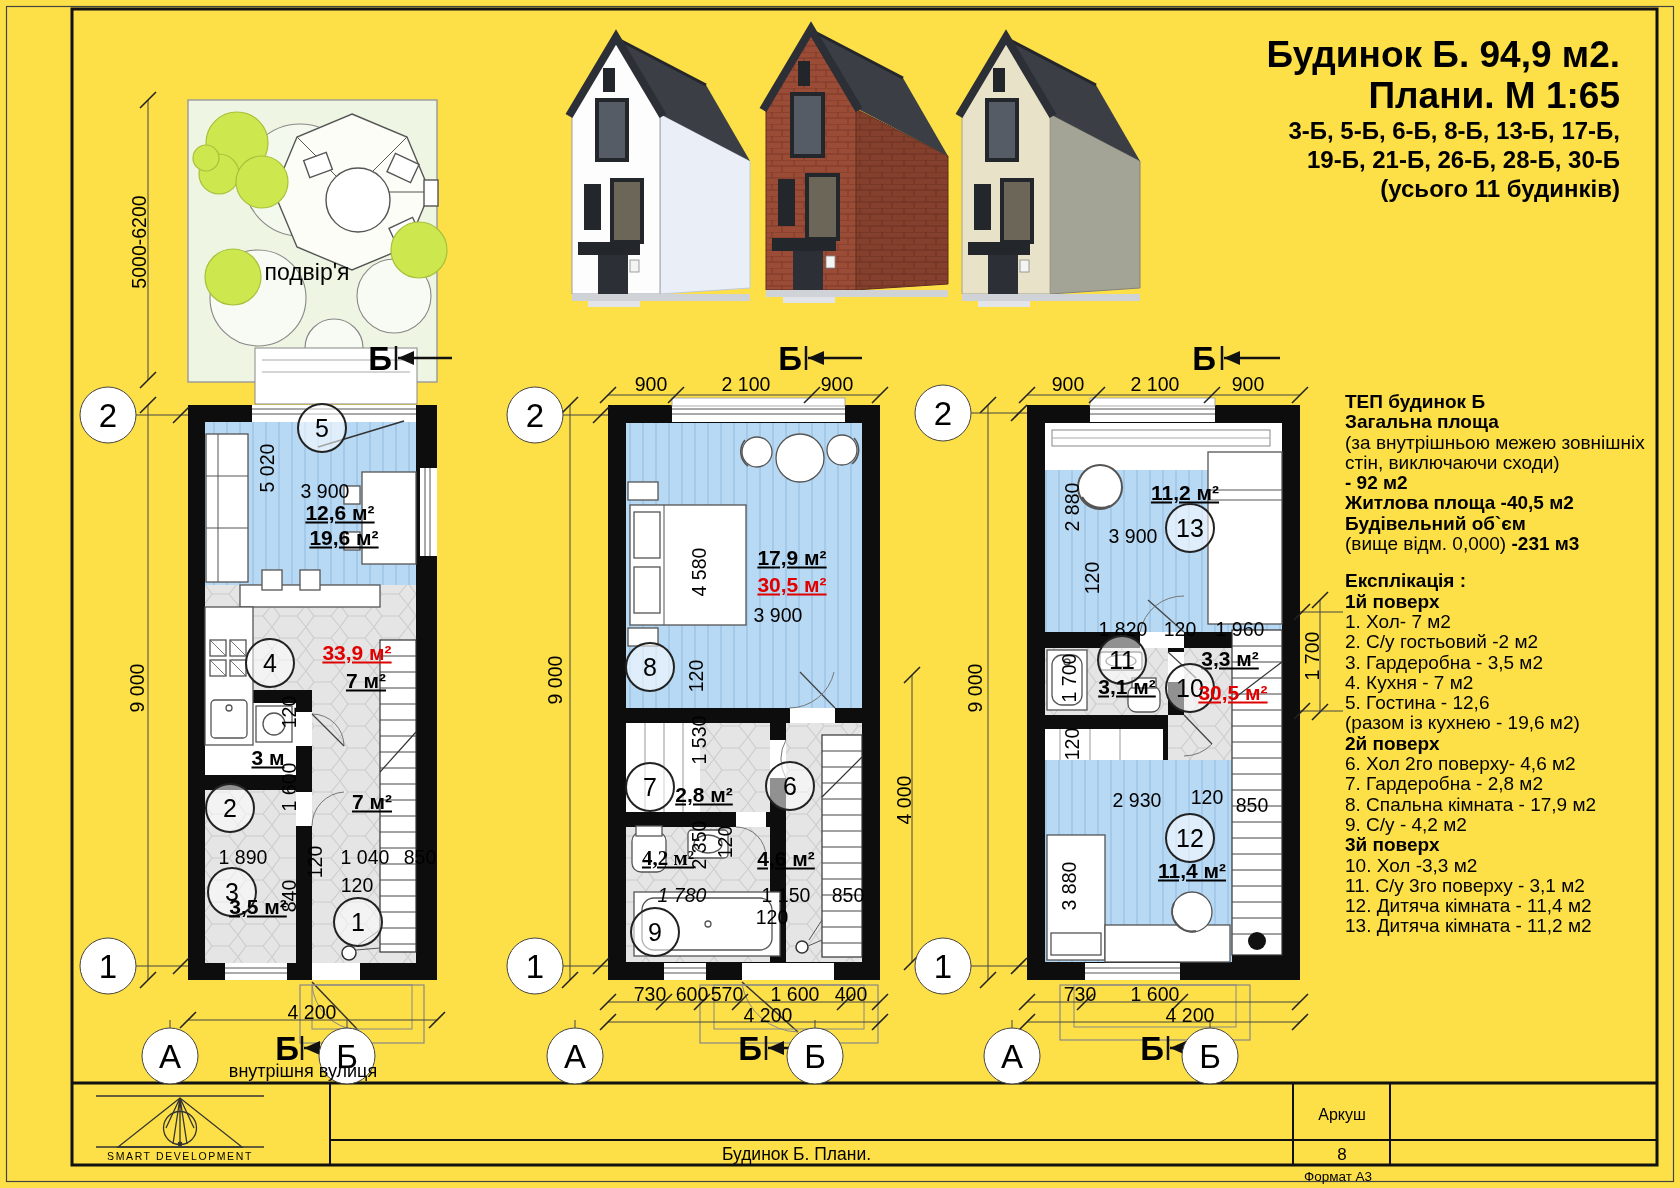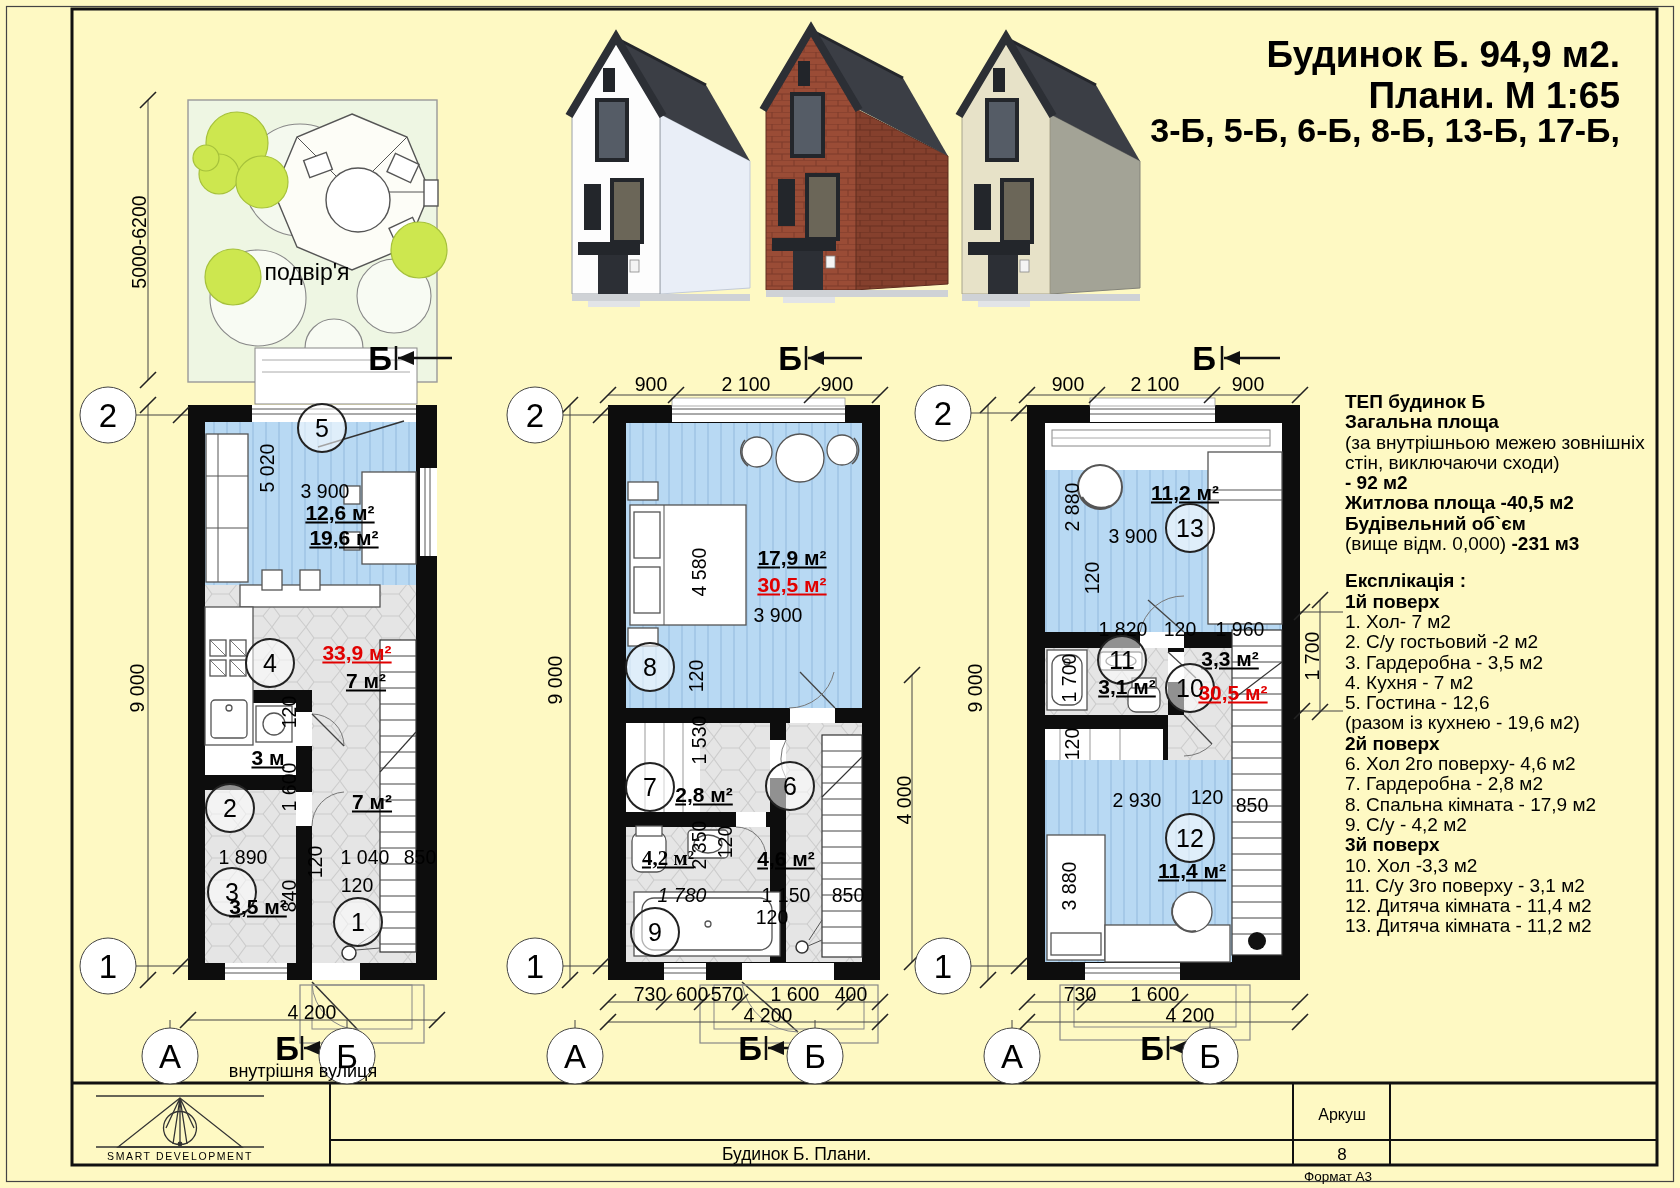--- a/index.html
+++ b/index.html
@@ -1,34 +1,34 @@
 <!DOCTYPE html>
 <html><head>
 <meta charset="utf-8">
 <style>
   html,body{margin:0;padding:0;background:#888;}
-  .page{position:relative;width:1680px;height:1188px;background:#fef9c3;margin:0 auto;
+  .page{position:relative;width:1680px;height:1188px;background:#fde047;margin:0 auto;
         font-family:"Liberation Sans",sans-serif;color:#000;overflow:hidden;}
   svg{position:absolute;left:0;top:0;}
   .layer{position:absolute;left:0;top:0;width:1680px;height:1188px;pointer-events:none;}
   .lb{position:absolute;transform:translate(-50%,-50%);font-size:19.5px;line-height:1;white-space:nowrap;}
   .lb.rot{transform:translate(-50%,-50%) rotate(-90deg);}
   .lb.area{font-weight:700;font-size:21px;text-decoration:underline;}
   .lb.red{color:#e10000;}
   .lb.room{width:46px;height:46px;border:2.4px solid #222;border-radius:50%;display:flex;
            align-items:center;justify-content:center;font-size:25px;background:rgba(255,255,255,.55);
            text-decoration:none;font-weight:400;}
   .lb.grid{width:55px;height:55px;border:1.8px solid #444;border-radius:50%;display:flex;
            align-items:center;justify-content:center;font-size:33px;background:#fff;}
   .lb.sec{font-size:33px;font-weight:700;}
   .lb.yard{font-size:23px;}
   .lb.street{font-size:18px;margin-left:21px;}
   .title-block{position:absolute;left:1020px;top:34px;width:600px;text-align:right;font-weight:700;}
   .title-l12{font-size:37px;line-height:41px;}
-  .title-l345{font-size:34px;line-height:29px;}
+  .title-l345{font-size:24px;line-height:29px;}
   .info{position:absolute;left:1345px;top:392px;width:305px;font-size:19px;line-height:20.3px;}
   .info-line{white-space:nowrap;}
   .info-line.b{font-weight:700;}
   .info-line .b2{font-weight:700;}
   .info-line.gap{height:17px;}
   .proj{position:absolute;left:332px;top:1088px;width:959px;text-align:center;font-size:16.5px;line-height:15.8px;}
   .dtitle{position:absolute;left:332px;top:1144px;width:929px;text-align:center;font-size:17.5px;}
   .sheetlbl{position:absolute;left:1296px;top:1106px;width:92px;text-align:center;font-size:16px;}
   .sheetnum{position:absolute;left:1296px;top:1145px;width:92px;text-align:center;font-size:17px;}
   .fmt{position:absolute;left:1278px;top:1169px;width:120px;text-align:center;font-size:13.5px;}
@@ -428,20 +428,22 @@
     <path d="M1168 1036V1060" stroke="#111" stroke-width="2.5"></path>
     <path d="M1170 1048H1188" stroke="#111" stroke-width="2.5"></path>
     <polygon points="1170,1048 1186,1041 1186,1055" fill="#111"></polygon>
   </g>
 </svg>
 
 <div class="title-block">
   <div class="title-l12">Будинок Б. 94,9 м2.</div>
   <div class="title-l12">Плани. М 1:65</div>
   <div class="title-l345">3-Б, 5-Б, 6-Б, 8-Б, 13-Б, 17-Б,</div>
+  <div class="title-l345">19-Б,  21-Б,  26-Б, 28-Б,  30-Б</div>
+  <div class="title-l345">(усього 11 будинків)</div>
 </div>
 
 <div class="info">
 
 <div class="info-line b"><span>ТЕП будинок Б</span><span class="b2"></span></div>
       <div class="info-line b"><span>Загальна площа</span><span class="b2"></span></div>
       <div class="info-line"><span>(за внутрішньою межею зовнішніх</span><span class="b2"></span></div>
       <div class="info-line"><span>стін, виключаючи сходи)</span><span class="b2"></span></div>
       <div class="info-line b"><span>- 92 м2</span><span class="b2"></span></div>
       <div class="info-line b"><span>Житлова площа -40,5 м2</span><span class="b2"></span></div>

